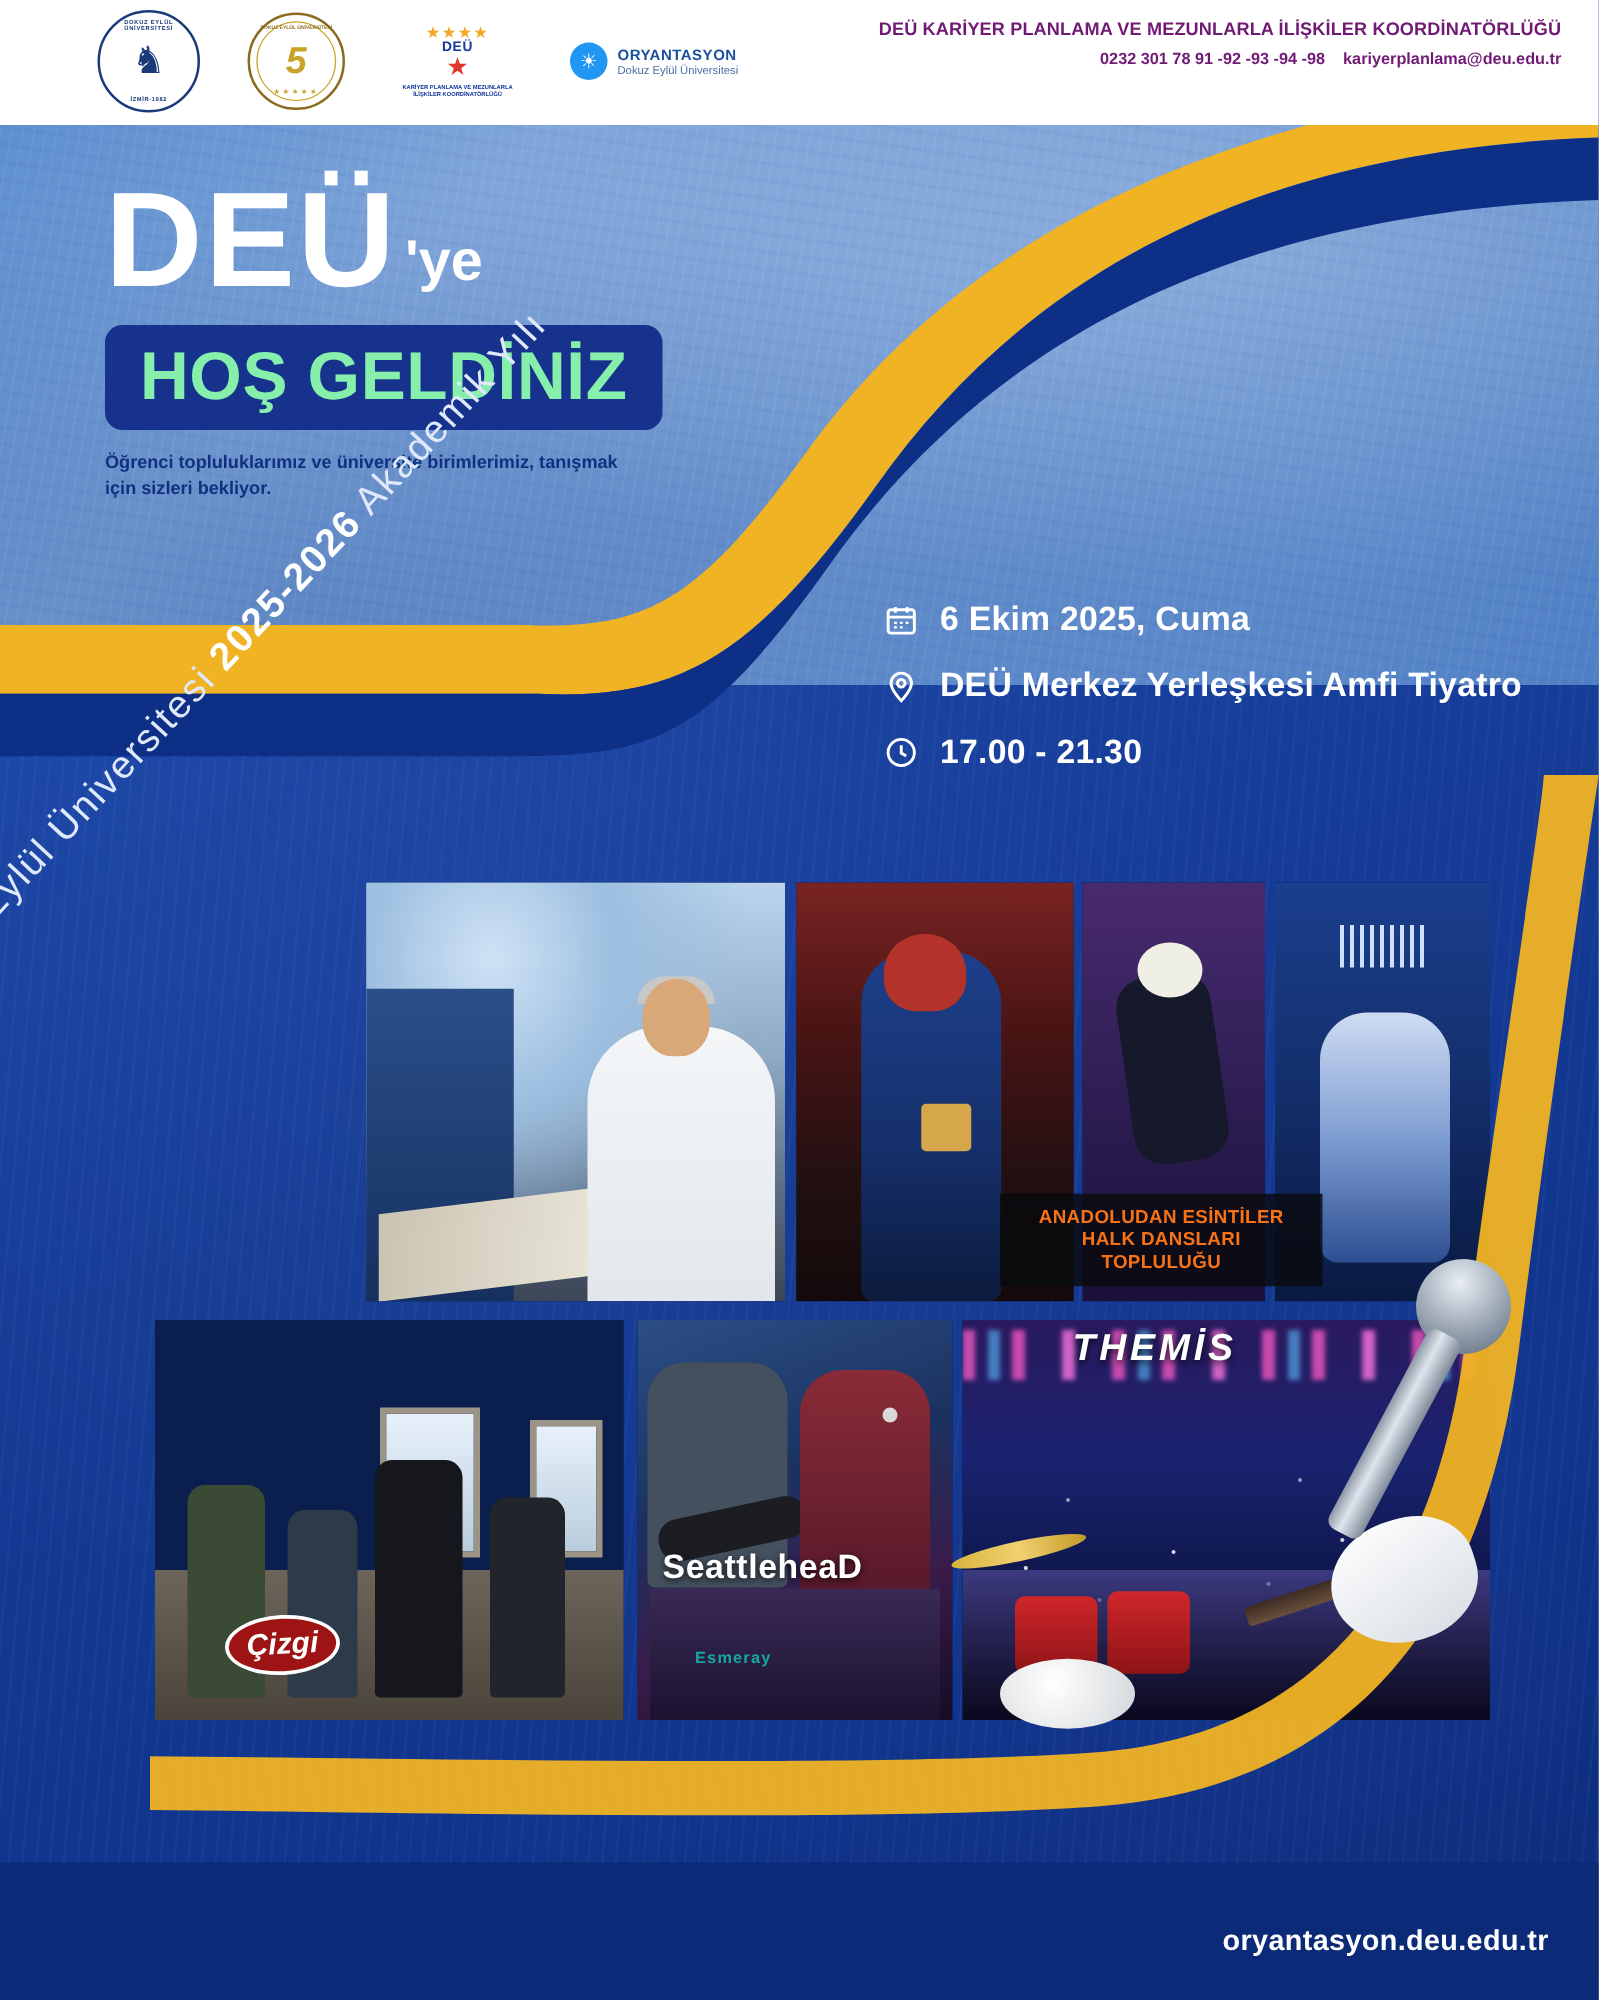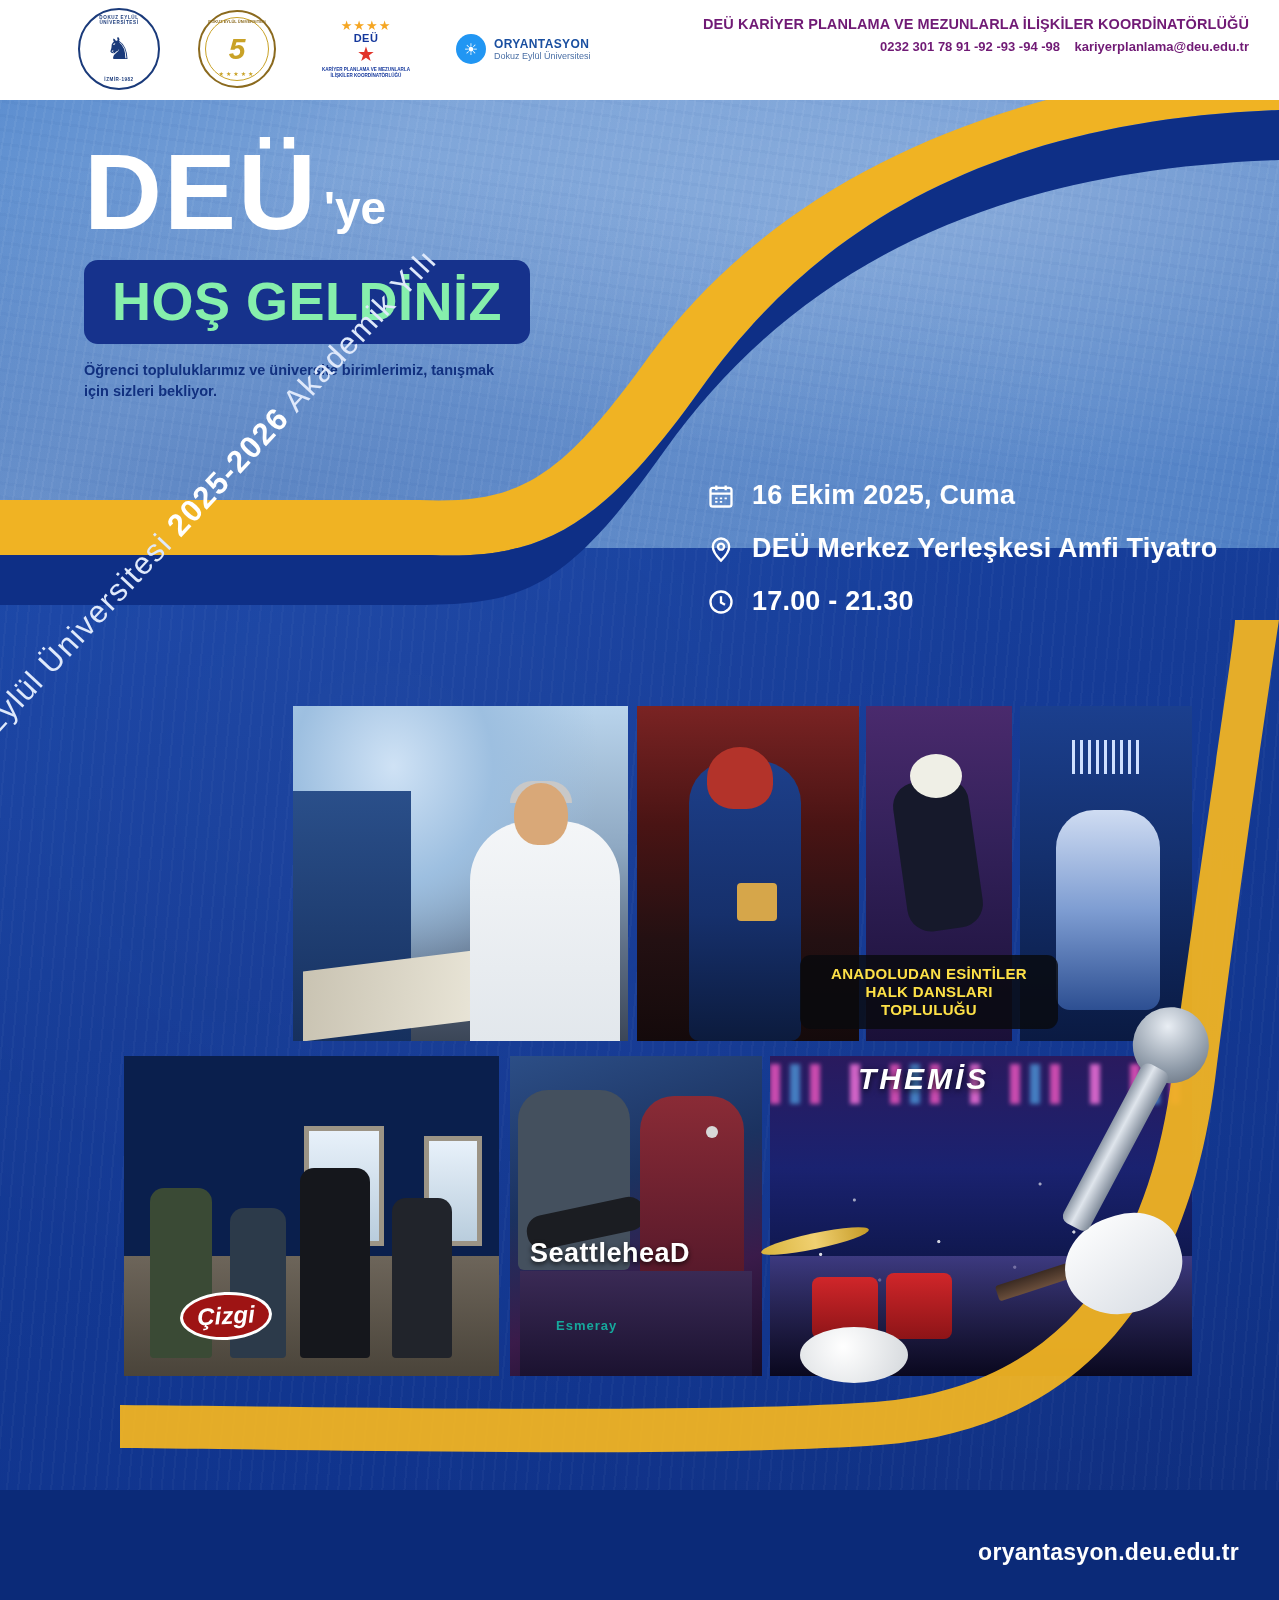--- a/index.html
+++ b/index.html
@@ -372,27 +372,26 @@
 
   
   .folk-label {
     position: absolute;
     left: 800px; top: 955px;
     width: 258px; height: 74px;
     background: rgba(8,10,14,.82);
     z-index: 26;
     display: flex; flex-direction: column;
     align-items: center; justify-content: center;
-    color: #fde047;
+    color: #f97316;
     line-height: 1.22;
     font-weight: bold;
     font-size: 15px;
     letter-spacing: .3px;
     text-align: center;
-    border-radius: 11px;
   }
 
   
   #ph5 { left: 124px; top: 1056px; width: 375px; height: 320px; }
   #ph5 .bg {
     position:absolute; inset:0;
     background: linear-gradient(180deg,#8b8478 0%, #a39a88 25%, #8d8removed 30%, #7b7466 55%, #5d5749 100%);
   }
   #ph5 .floor {
     position:absolute; left:0; right:0; bottom:0; height: 120px;
@@ -684,21 +683,21 @@
   <div class="details">
 
     <div class="detail-row">
       <span class="ic">
         <svg width="28" height="28" viewBox="0 0 24 24" fill="none" stroke="#ffffff" stroke-width="2">
           <rect x="3" y="5" width="18" height="16" rx="2"></rect>
           <path d="M3 10h18M8 3v4M16 3v4"></path>
           <path d="M7 14h2M11 14h2M15 14h2M7 17h2M11 17h2" stroke-width="1.6"></path>
         </svg>
       </span>
-      <span>16 Ekim 2025, Cuma</span>
+      <span>6 Ekim 2025, Cuma</span>
     </div>
 
     <div class="detail-row">
       <span class="ic">
         <svg width="28" height="28" viewBox="0 0 24 24" fill="none" stroke="#ffffff" stroke-width="2">
           <path d="M12 22s7-7.2 7-12a7 7 0 1 0-14 0c0 4.8 7 12 7 12z"></path>
           <circle cx="12" cy="10" r="2.6"></circle>
         </svg>
       </span>
       <span>DEÜ Merkez Yerleşkesi Amfi Tiyatro</span>

